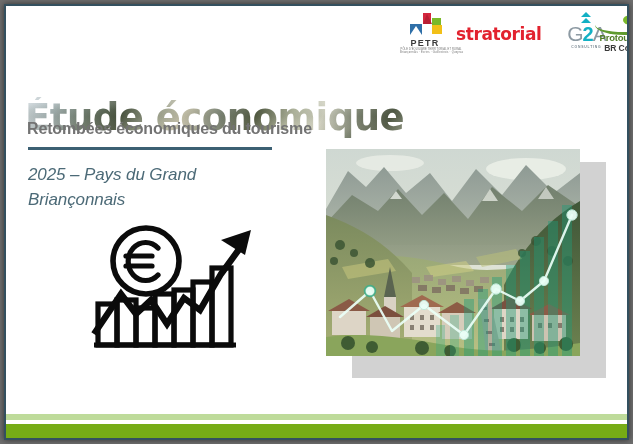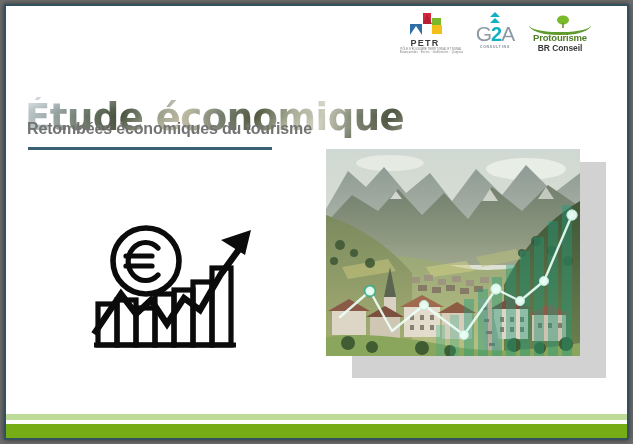--- a/index.html
+++ b/index.html
@@ -144,20 +144,23 @@
           <polygon points="31,13 41,13 41,22 31,22" fill="#f2c018"></polygon>
           <polygon points="9,12 21,12 21,23 9,23" fill="#2f6fa8"></polygon>
           <path d="M9,23 L15,14 L21,23 Z" fill="#ffffff"></path>
         </svg>
       </div>
       <div class="petr-txt">PETR</div>
       <div class="petr-sub">PÔLE D'ÉQUILIBRE TERRITORIAL ET RURAL</div>
       <div class="petr-sub2">Briançonnais · Écrins · Guillestrois · Queyras</div>
     </div>
 
+    <div class="logo strat">
+      <div class="strat-txt">stratorial</div>
+    </div>
 
     <div class="logo g2a">
       <div>
         <svg width="48" height="12" viewBox="0 0 48 12" style="position:absolute;left:0;top:0;">
           <polygon points="24,0 29,5 19,5" fill="#13b0c4"></polygon>
           <polygon points="24,6 29,11 19,11" fill="#13b0c4"></polygon>
         </svg>
       </div>
       <div class="g2a-row">
         <span>G</span><span class="g2a-2">2</span><span>A</span>
@@ -176,20 +179,21 @@
       <div class="proto-n">Protourisme</div>
       <div class="proto-n2">BR Conseil</div>
     </div>
   </div>
 
   <div class="headline-shadow">Étude économique</div>
   <h1 class="headline">Étude économique</h1>
 
   <div class="subtitle">Retombées économiques du tourisme</div>
   <div class="rule"></div>
+  <div class="yearline">2025 – Pays du Grand Briançonnais</div>
 
   <div class="euro-icon">
     <svg width="168" height="128" viewBox="0 0 168 128">
       <g fill="none" stroke="#0b0b0b" stroke-width="5.2">
 
         <rect x="10" y="82" width="19" height="41"></rect>
         <rect x="29" y="78" width="19" height="45"></rect>
         <rect x="48" y="86" width="19" height="37"></rect>
         <rect x="67" y="72" width="19" height="51"></rect>
         <rect x="86" y="68" width="19" height="55"></rect>

